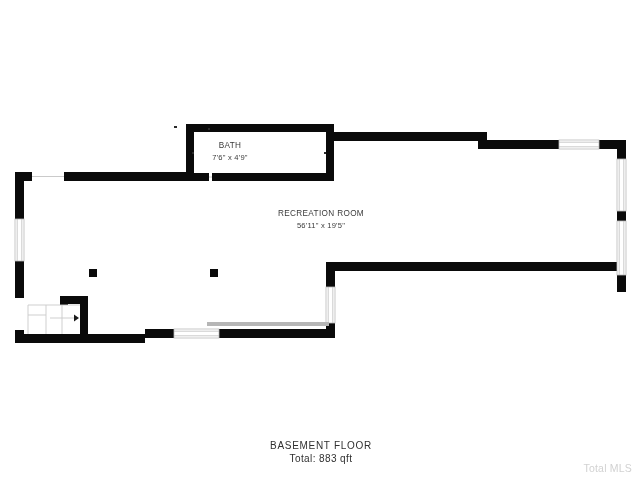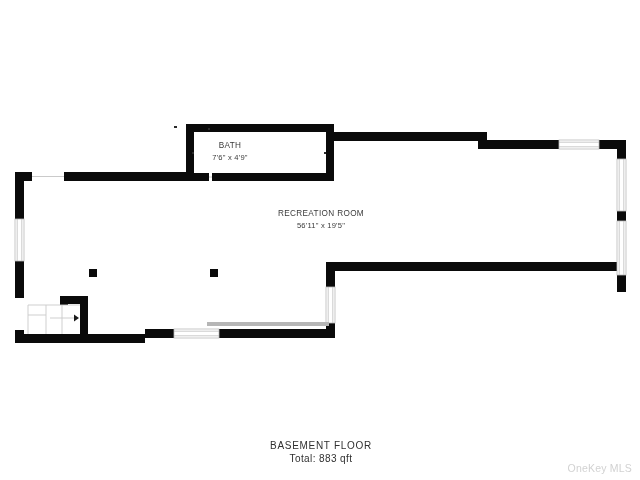--- a/index.html
+++ b/index.html
@@ -191,14 +191,14 @@
     <text class="room-label" x="230" y="146">BATH</text>
     <text class="room-dim" x="230" y="158">7'6" x 4'9"</text>
 
     <text class="room-label" x="321" y="214">RECREATION ROOM</text>
     <text class="room-dim" x="321" y="226">56'11" x 19'5"</text>
 
     <text class="title-main" x="321" y="446">BASEMENT FLOOR</text>
     <text class="title-sub" x="321" y="459">Total:  883 qft</text>
   </svg>
 
-  <div class="watermark">OneKey MLS</div>
+  <div class="watermark">Total MLS</div>
 </div>
 
 </body></html>

